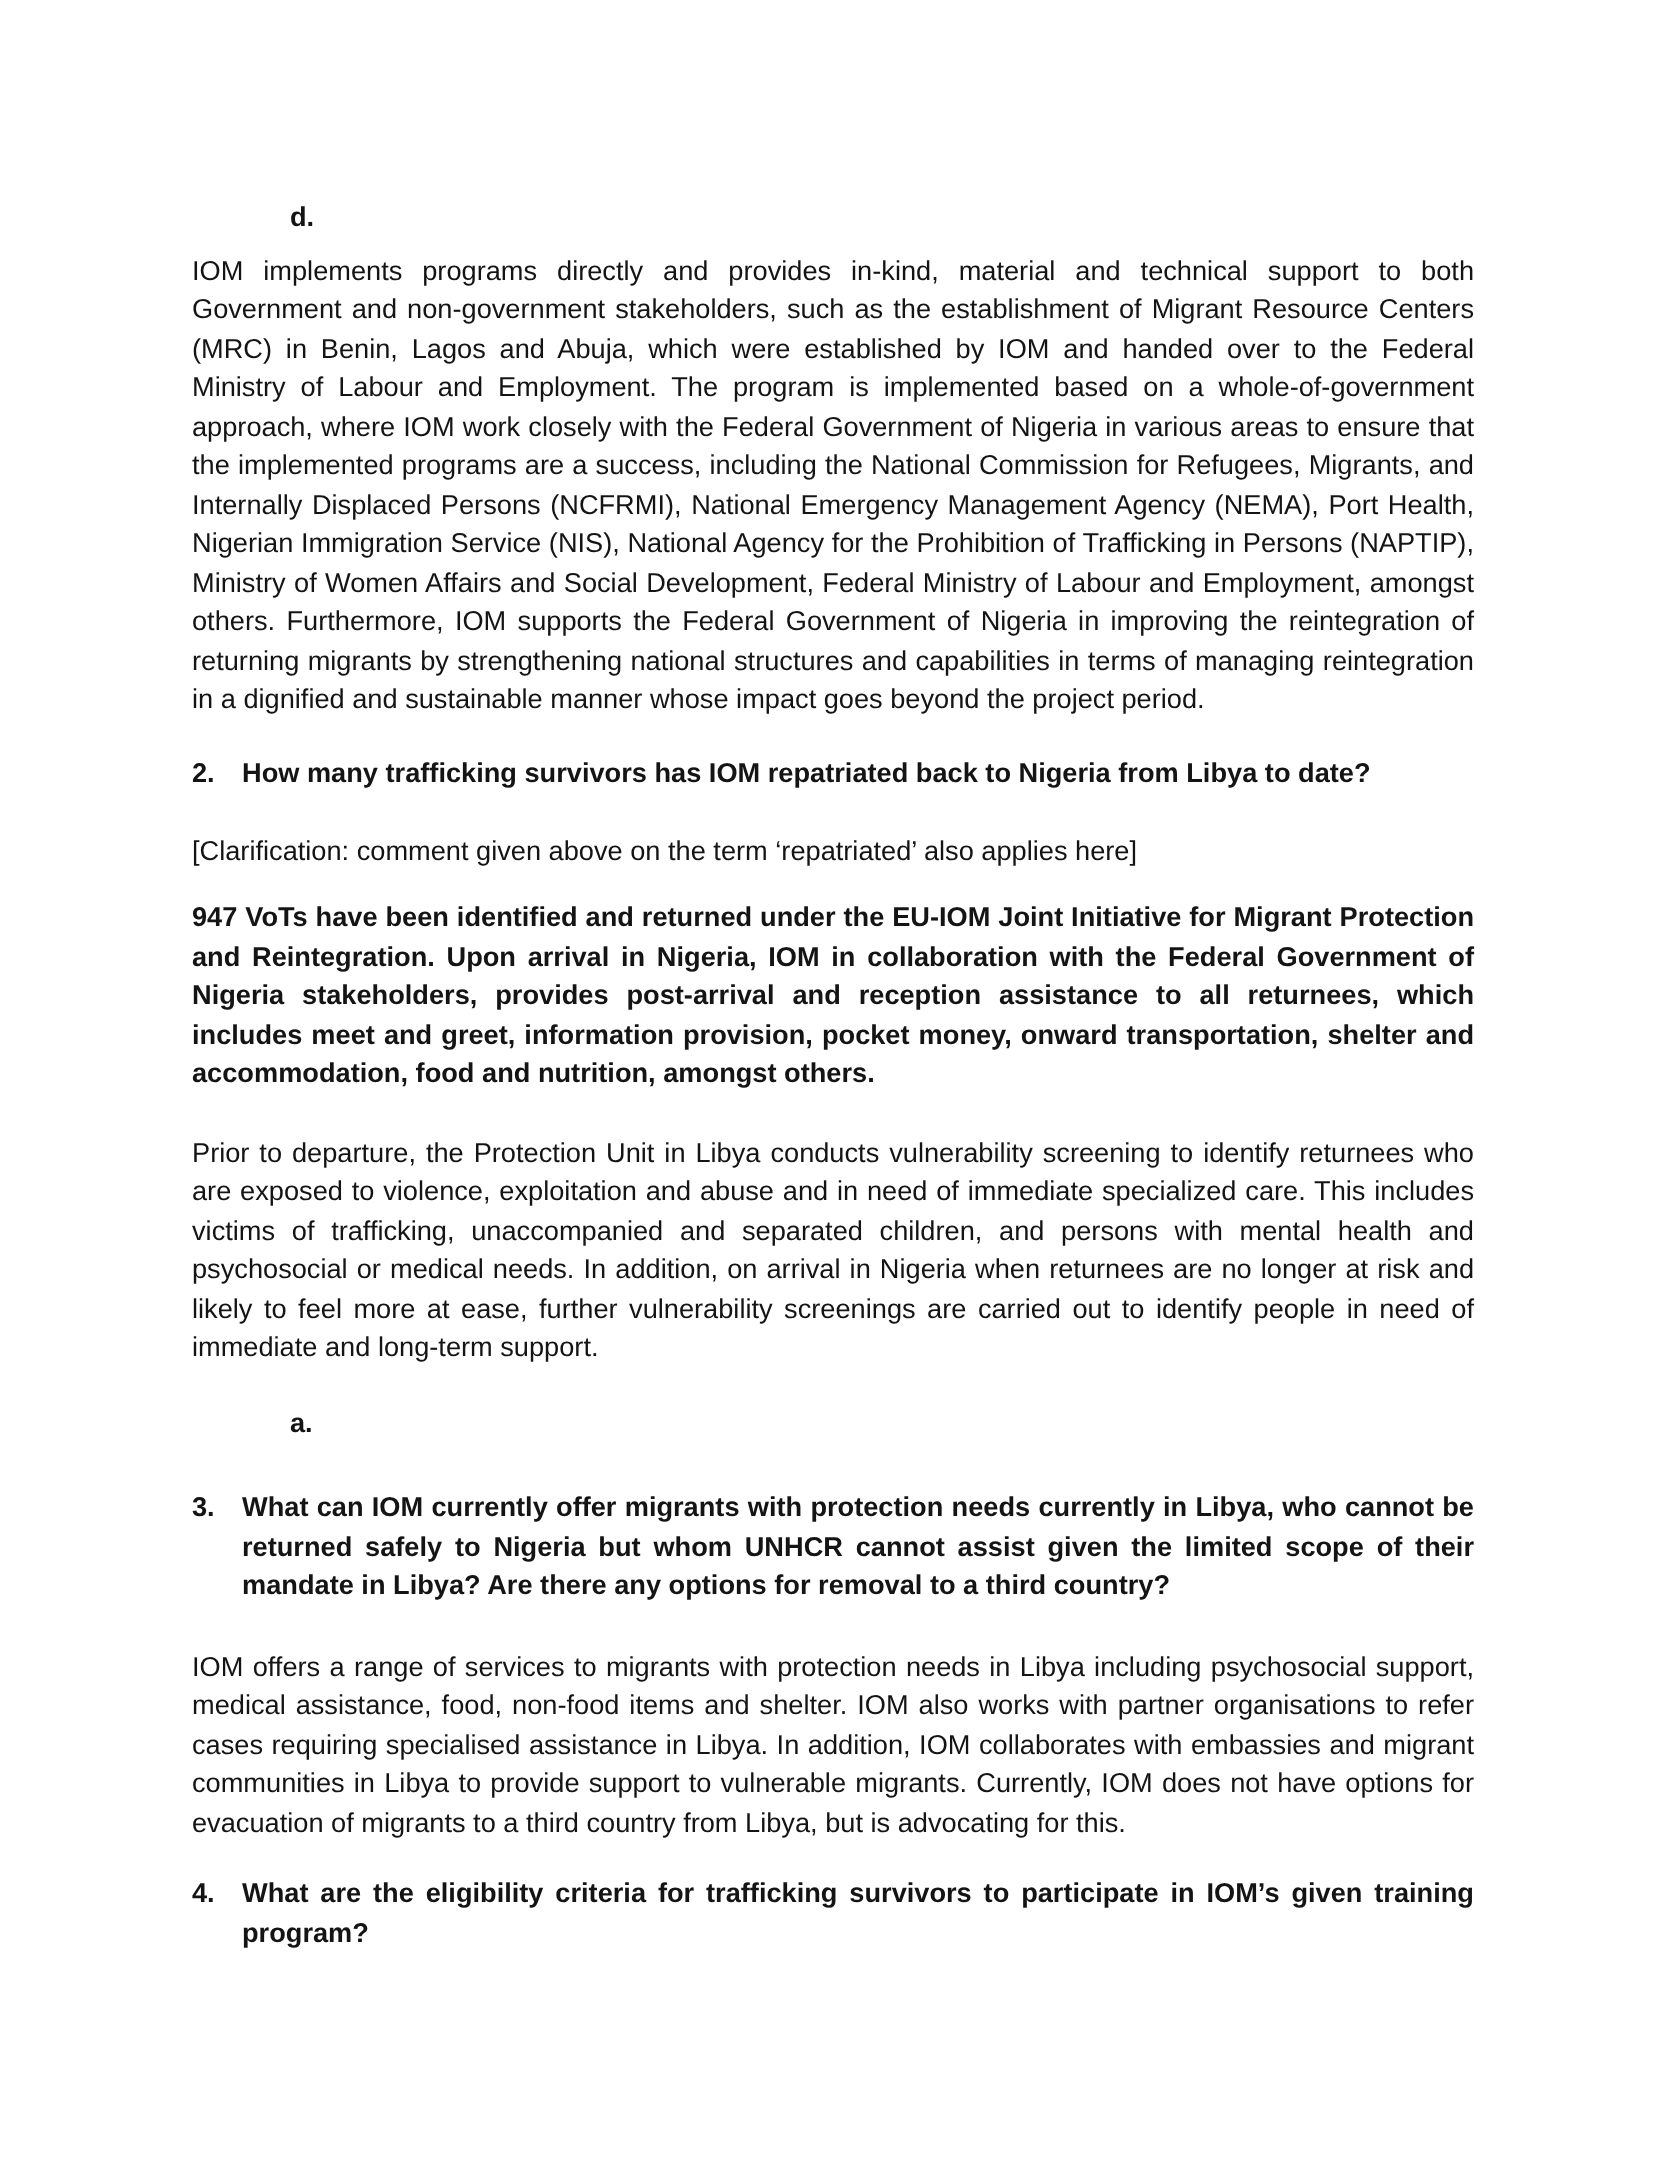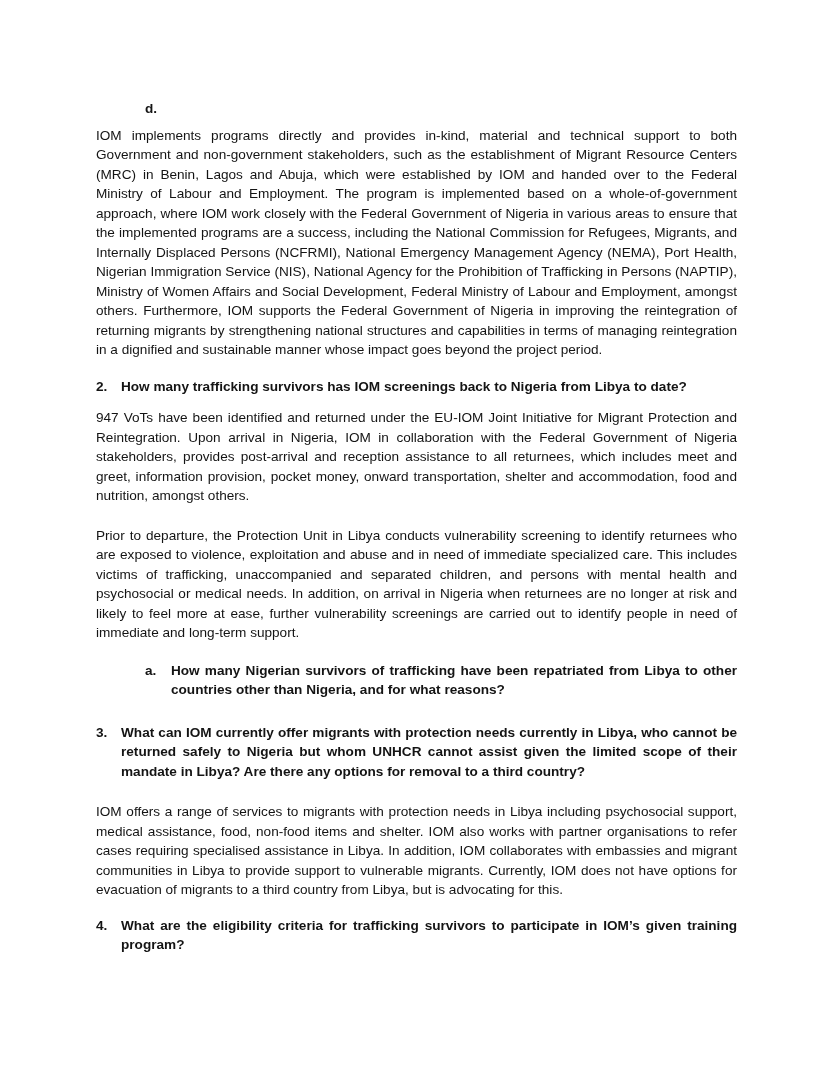--- a/index.html
+++ b/index.html
@@ -19,21 +19,21 @@
     line-height: 19.5px;
     color: #141414;
     overflow: hidden;
   }
   .block { margin: 19px 0 0 0; }
   .block:first-child { margin-top: 0; }
   .para {
     text-align: justify;
     margin-top: 19px;
   }
-  .para.tight { margin-top: 12px; }
+  .para.tight { margin-top: 12px; font-weight: bold; }
   .para.after-heading { margin-top: 7px; }
   .item {
     display: flex;
     font-weight: 700;
   }
   .item .marker {
     flex: 0 0 25px;
   }
   .item .text {
     flex: 1;
@@ -56,31 +56,31 @@
 <div class="page">
 
   <div class="block item lettered">
     <span class="marker">d.</span>
   </div>
 
   <p class="para after-heading">IOM implements programs directly and provides in-kind, material and technical support to both Government and non-government stakeholders, such as the establishment of Migrant Resource Centers (MRC) in Benin, Lagos and Abuja, which were established by IOM and handed over to the Federal Ministry of Labour and Employment. The program is implemented based on a whole-of-government approach, where IOM work closely with the Federal Government of Nigeria in various areas to ensure that the implemented programs are a success, including the National Commission for Refugees, Migrants, and Internally Displaced Persons (NCFRMI), National Emergency Management Agency (NEMA), Port Health, Nigerian Immigration Service (NIS), National Agency for the Prohibition of Trafficking in Persons (NAPTIP), Ministry of Women Affairs and Social Development, Federal Ministry of Labour and Employment, amongst others. Furthermore, IOM supports the Federal Government of Nigeria in improving the reintegration of returning migrants by strengthening national structures and capabilities in terms of managing reintegration in a dignified and sustainable manner whose impact goes beyond the project period.</p>
 
   <div class="block item numbered gap-17">
     <span class="marker">2.</span>
-    <span class="text">How many trafficking survivors has IOM screenings back to Nigeria from Libya to date?</span>
+    <span class="text">How many trafficking survivors has IOM repatriated back to Nigeria from Libya to date?</span>
   </div>
 
+  <p class="para gap-20">[Clarification: comment given above on the term ‘repatriated’ also applies here]</p>
 
   <p class="para tight">947 VoTs have been identified and returned under the EU-IOM Joint Initiative for Migrant Protection and Reintegration. Upon arrival in Nigeria, IOM in collaboration with the Federal Government of Nigeria stakeholders, provides post-arrival and reception assistance to all returnees, which includes meet and greet, information provision, pocket money, onward transportation, shelter and accommodation, food and nutrition, amongst others.</p>
 
   <p class="para gap-20">Prior to departure, the Protection Unit in Libya conducts vulnerability screening to identify returnees who are exposed to violence, exploitation and abuse and in need of immediate specialized care. This includes victims of trafficking, unaccompanied and separated children, and persons with mental health and psychosocial or medical needs. In addition, on arrival in Nigeria when returnees are no longer at risk and likely to feel more at ease, further vulnerability screenings are carried out to identify people in need of immediate and long-term support.</p>
 
   <div class="block item lettered gap-18">
     <span class="marker">a.</span>
-    <span class="text">How many Nigerian survivors of trafficking have been repatriated from Libya to other countries other than Nigeria, and for what reasons?</span>
   </div>
 
   <div class="block item numbered gap-23">
     <span class="marker">3.</span>
     <span class="text">What can IOM currently offer migrants with protection needs currently in Libya, who cannot be returned safely to Nigeria but whom UNHCR cannot assist given the limited scope of their mandate in Libya? Are there any options for removal to a third country?</span>
   </div>
 
   <p class="para gap-21">IOM offers a range of services to migrants with protection needs in Libya including psychosocial support, medical assistance, food, non-food items and shelter. IOM also works with partner organisations to refer cases requiring specialised assistance in Libya. In addition, IOM collaborates with embassies and migrant communities in Libya to provide support to vulnerable migrants. Currently, IOM does not have options for evacuation of migrants to a third country from Libya, but is advocating for this.</p>
 
   <div class="block item numbered gap-16">

